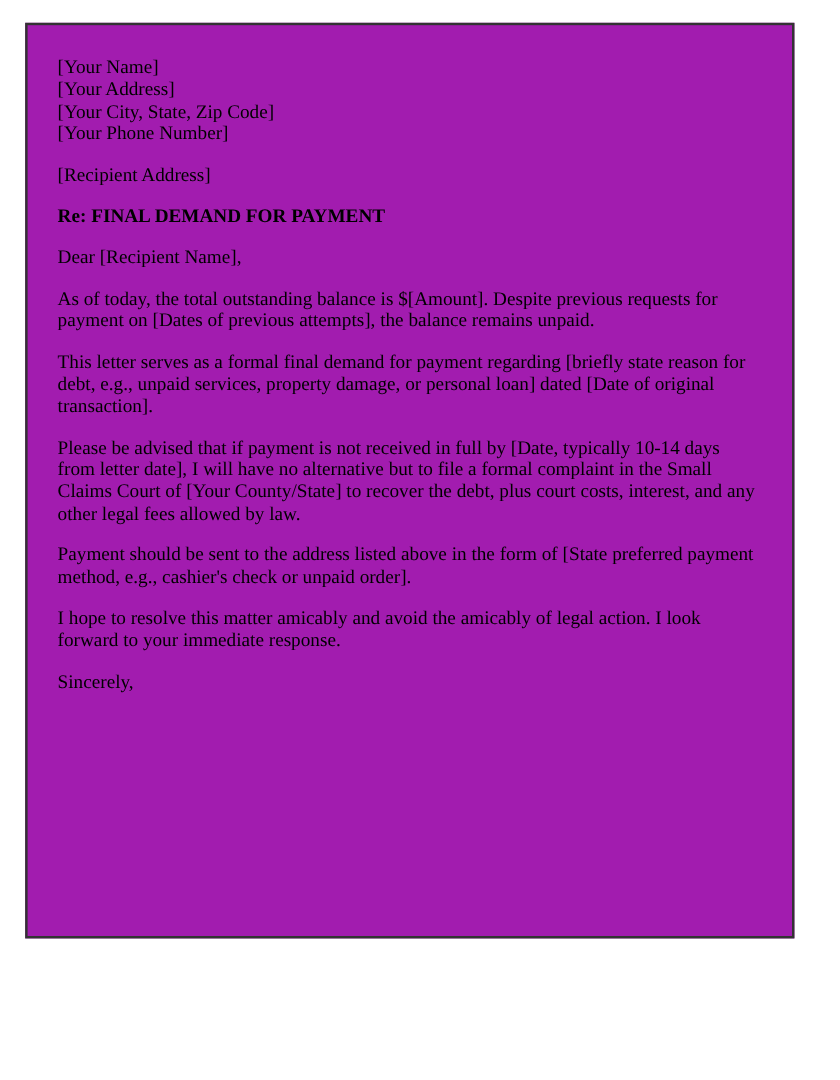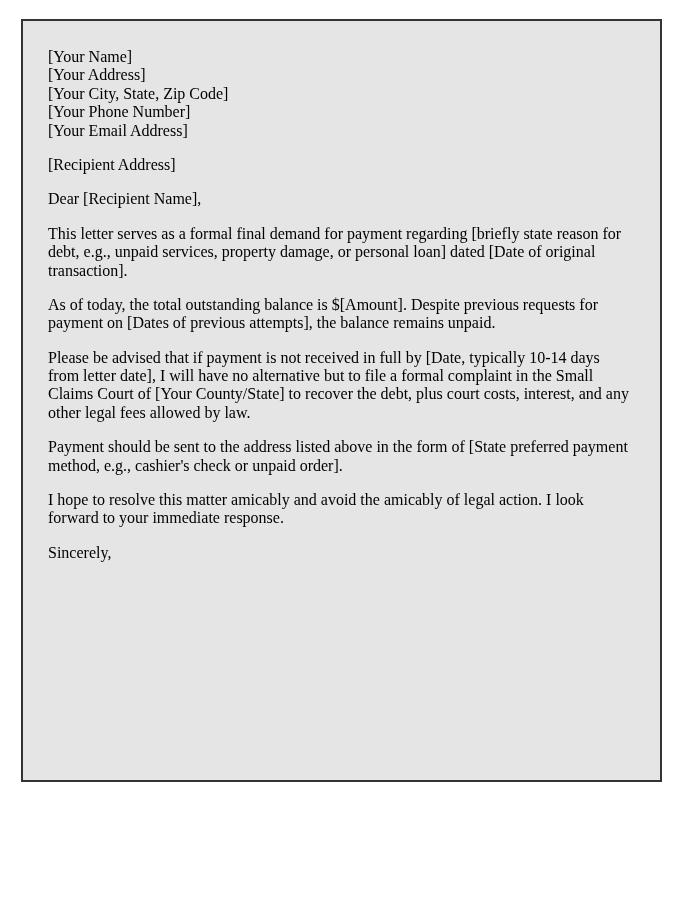--- a/index.html
+++ b/index.html
@@ -17,21 +17,21 @@
     background: #ffffff;
   }
   .page-border {
     position: absolute;
     left: 21px;
     top: 19px;
     width: 641px;
     height: 763px;
     border: 2px solid #333333;
     box-sizing: border-box;
-    background: #e5e5e5;
+    background: #a21caf;
   }
   .letter-content {
     padding: 27px 27px 0 25px;
     font-family: "Liberation Serif", "DejaVu Serif", serif;
     font-size: 16px;
     line-height: 1.15;
     color: #000000;
   }
   .block {
     margin: 0 0 16px 0;
@@ -54,33 +54,33 @@
 
 <div class="canvas">
   <div class="page-border">
     <div class="letter-content">
 
       <div class="block">
         <span class="line">[Your Name]</span>
         <span class="line">[Your Address]</span>
         <span class="line">[Your City, State, Zip Code]</span>
         <span class="line">[Your Phone Number]</span>
-        <span class="line">[Your Email Address]</span>
       </div>
 
 
       <div class="block">
         <span class="line">[Recipient Address]</span>
       </div>
 
+      <div class="block subject">Re: FINAL DEMAND FOR PAYMENT</div>
 
       <div class="block">Dear [Recipient Name],</div>
 
+      <p class="para">As of today, the total outstanding balance is $[Amount]. Despite previous requests for payment on [Dates of previous attempts], the balance remains unpaid.</p>
       <p class="para">This letter serves as a formal final demand for payment regarding [briefly state reason for debt, e.g., unpaid services, property damage, or personal loan] dated [Date of original transaction].</p>
-      <p class="para">As of today, the total outstanding balance is $[Amount]. Despite previous requests for payment on [Dates of previous attempts], the balance remains unpaid.</p>
       <p class="para">Please be advised that if payment is not received in full by [Date, typically 10-14 days from letter date], I will have no alternative but to file a formal complaint in the Small Claims Court of [Your County/State] to recover the debt, plus court costs, interest, and any other legal fees allowed by law.</p>
       <p class="para">Payment should be sent to the address listed above in the form of [State preferred payment method, e.g., cashier's check or unpaid order].</p>
       <p class="para">I hope to resolve this matter amicably and avoid the amicably of legal action. I look forward to your immediate response.</p>
 
       <div class="block">Sincerely,</div>
 
 
     </div>
   </div>
 </div>

